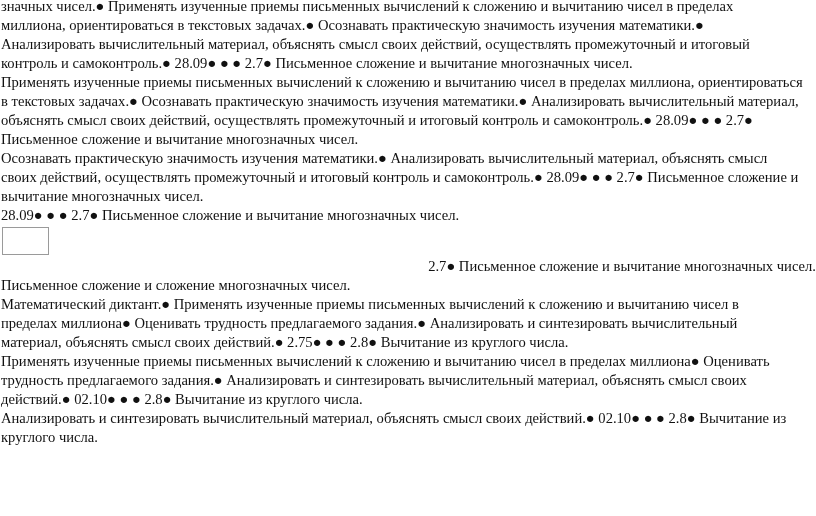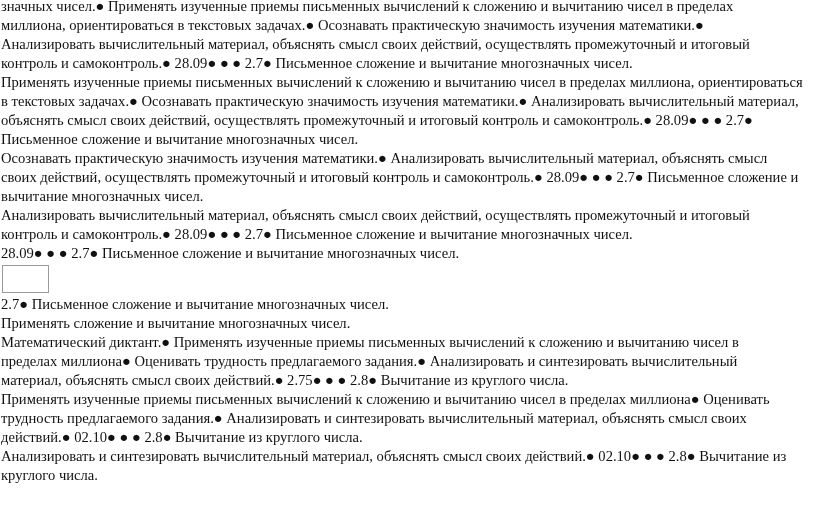--- a/index.html
+++ b/index.html
@@ -7,34 +7,33 @@
     width: 816px; height: 516px; overflow: hidden; position: relative;
     font-family: "Liberation Serif", "DejaVu Serif", serif;
     font-size: 14.6px; line-height: 19px; color: #111111;
   }
   .doc { position: absolute; left: 1px; top: -3px; width: 815px; }
   .para { margin: 0; padding: 0; white-space: normal; }
   .thumb {
     width: 45px; height: 26px; border: 1px solid #9a9a9a; background: #ffffff;
     margin: 2px 0 0 1px;
   }
-  .caption { text-align: left; margin: 2px 0 0 0; padding-left: 0; }
+  .caption { text-align: right; margin: 2px 0 0 0; padding-left: 20px; }
 </style>
 </head>
 <body>
 
 <div class="doc">
 
   <p class="para" style="width:790px">значных чисел.● Применять изученные приемы письменных вычислений к сложению и вычитанию чисел в пределах миллиона, ориентироваться в текстовых задачах.● Осознавать практическую значимость изучения математики.● Анализировать вычислительный материал, объяснять смысл своих действий, осуществлять промежуточный и итоговый контроль и самоконтроль.● 28.09● ● ● 2.7● Письменное сложение и вычитание многозначных чисел.</p>
   <p class="para" style="width:812px">Применять изученные приемы письменных вычислений к сложению и вычитанию чисел в пределах миллиона, ориентироваться в текстовых задачах.● Осознавать практическую значимость изучения математики.● Анализировать вычислительный материал, объяснять смысл своих действий, осуществлять промежуточный и итоговый контроль и самоконтроль.● 28.09● ● ● 2.7● Письменное сложение и вычитание многозначных чисел.</p>
   <p class="para" style="width:800px">Осознавать практическую значимость изучения математики.● Анализировать вычислительный материал, объяснять смысл своих действий, осуществлять промежуточный и итоговый контроль и самоконтроль.● 28.09● ● ● 2.7● Письменное сложение и вычитание многозначных чисел.</p>
-  <p class="para" style="width:790px">Анализировать вычислительный материал, объяснять смысл своих действий, осуществлять промежуточный и итоговый контроль и самоконтроль.● 28.09● ● ● 2.7● Письменное сложение и вычитание многозначных чисел.</p>
   <p class="para">28.09● ● ● 2.7● Письменное сложение и вычитание многозначных чисел.</p>
 
   <div class="thumb"></div>
   <p class="caption">2.7● Письменное сложение и вычитание многозначных чисел.</p>
 
-  <p class="para">Применять сложение и вычитание многозначных чисел.</p>
+  <p class="para">Письменное сложение и сложение многозначных чисел.</p>
   <p class="para" style="width:780px">Математический диктант.● Применять изученные приемы письменных вычислений к сложению и вычитанию чисел в пределах миллиона● Оценивать трудность предлагаемого задания.● Анализировать и синтезировать вычислительный материал, объяснять смысл своих действий.● 2.75● ● ● 2.8● Вычитание из круглого числа.</p>
   <p class="para" style="width:790px">Применять изученные приемы письменных вычислений к сложению и вычитанию чисел в пределах миллиона● Оценивать трудность предлагаемого задания.● Анализировать и синтезировать вычислительный материал, объяснять смысл своих действий.● 02.10● ● ● 2.8● Вычитание из круглого числа.</p>
   <p class="para" style="width:815px">Анализировать и синтезировать вычислительный материал, объяснять смысл своих действий.● 02.10● ● ● 2.8● Вычитание из круглого числа.</p>
 
 </div>
 
 </body></html>

